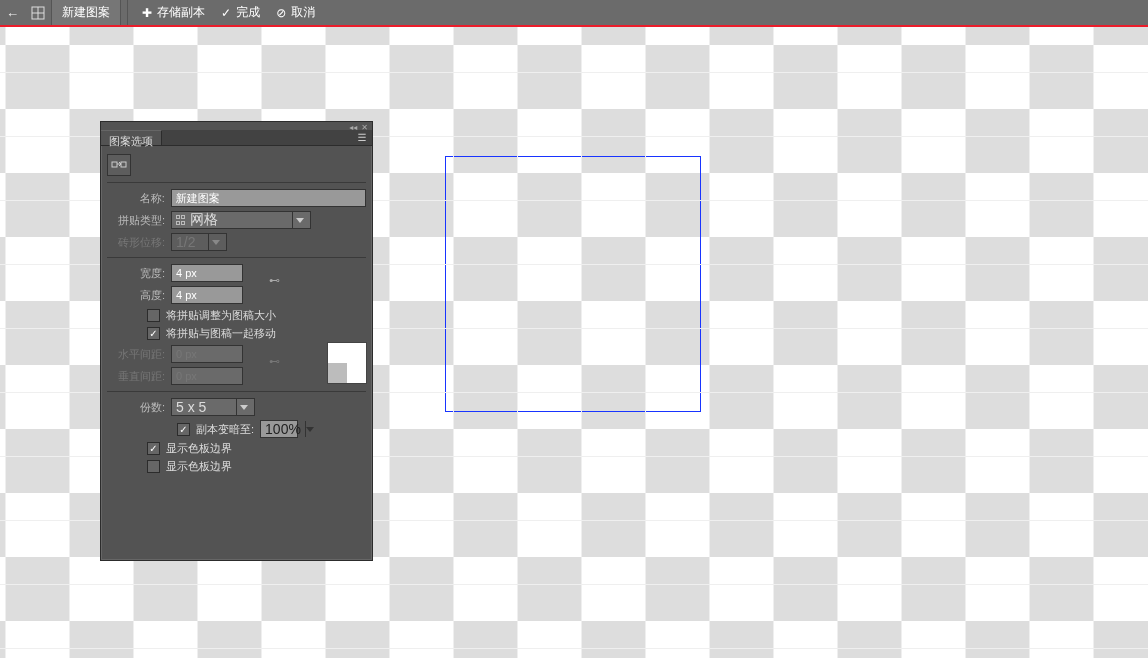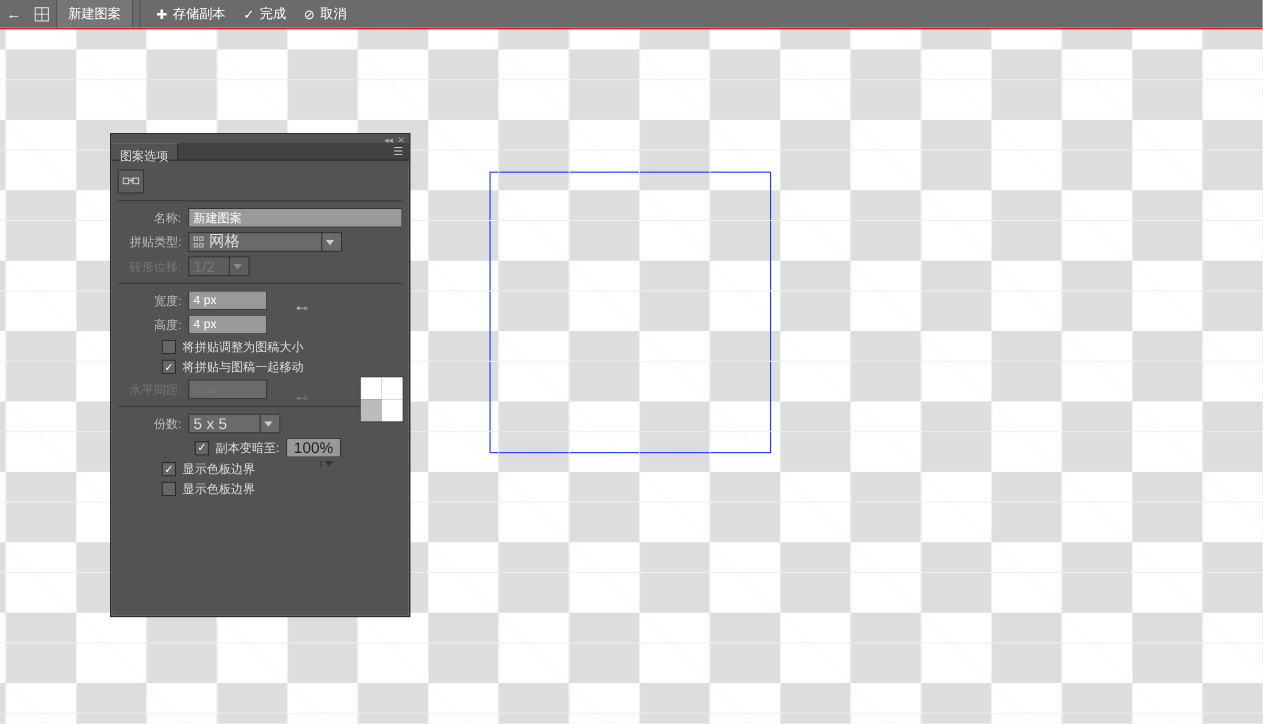--- a/index.html
+++ b/index.html
@@ -147,21 +147,21 @@
     display: flex; align-items: center; justify-content: center;
   }
   .btn-group .ib + .ib { border-left: none; }
   .diamond {
     width: 8px; height: 8px; transform: rotate(45deg);
   }
 
   .select-w140 { width: 140px; }
   .select-w56  { width: 56px; }
   .select-w84  { width: 84px; }
-  .select-w50  { width: 50px; flex-direction: column; }
+  .select-w50  { width: 38px; }
 </style>
 </head>
 <body>
 
 <div class="topbar">
   <div class="btn icon-btn">
     <span class="back-arrow">←</span>
   </div>
   <div class="btn icon-btn">
     <span class="pattern-icon">
@@ -295,20 +295,26 @@
       <span>将拼贴与图稿一起移动</span>
     </div>
 
     <div class="form-row disabled">
       <span class="label">水平间距:</span>
       <div class="text-input med dis">
         <span>0 px</span>
       </div>
       <span class="link-icon" style="position:absolute;left:158px;top:10px;color:#777;">⊷</span>
     </div>
+    <div class="form-row disabled">
+      <span class="label">垂直间距:</span>
+      <div class="text-input med dis">
+        <span>0 px</span>
+      </div>
+    </div>
 
 
     <div class="hr"></div>
 
     <div class="form-row">
       <span class="label">份数:</span>
       <div class="select-box select-w84">
         <span>5 x 5</span>
         <span class="arrow">
             <svg width="8" height="5">

